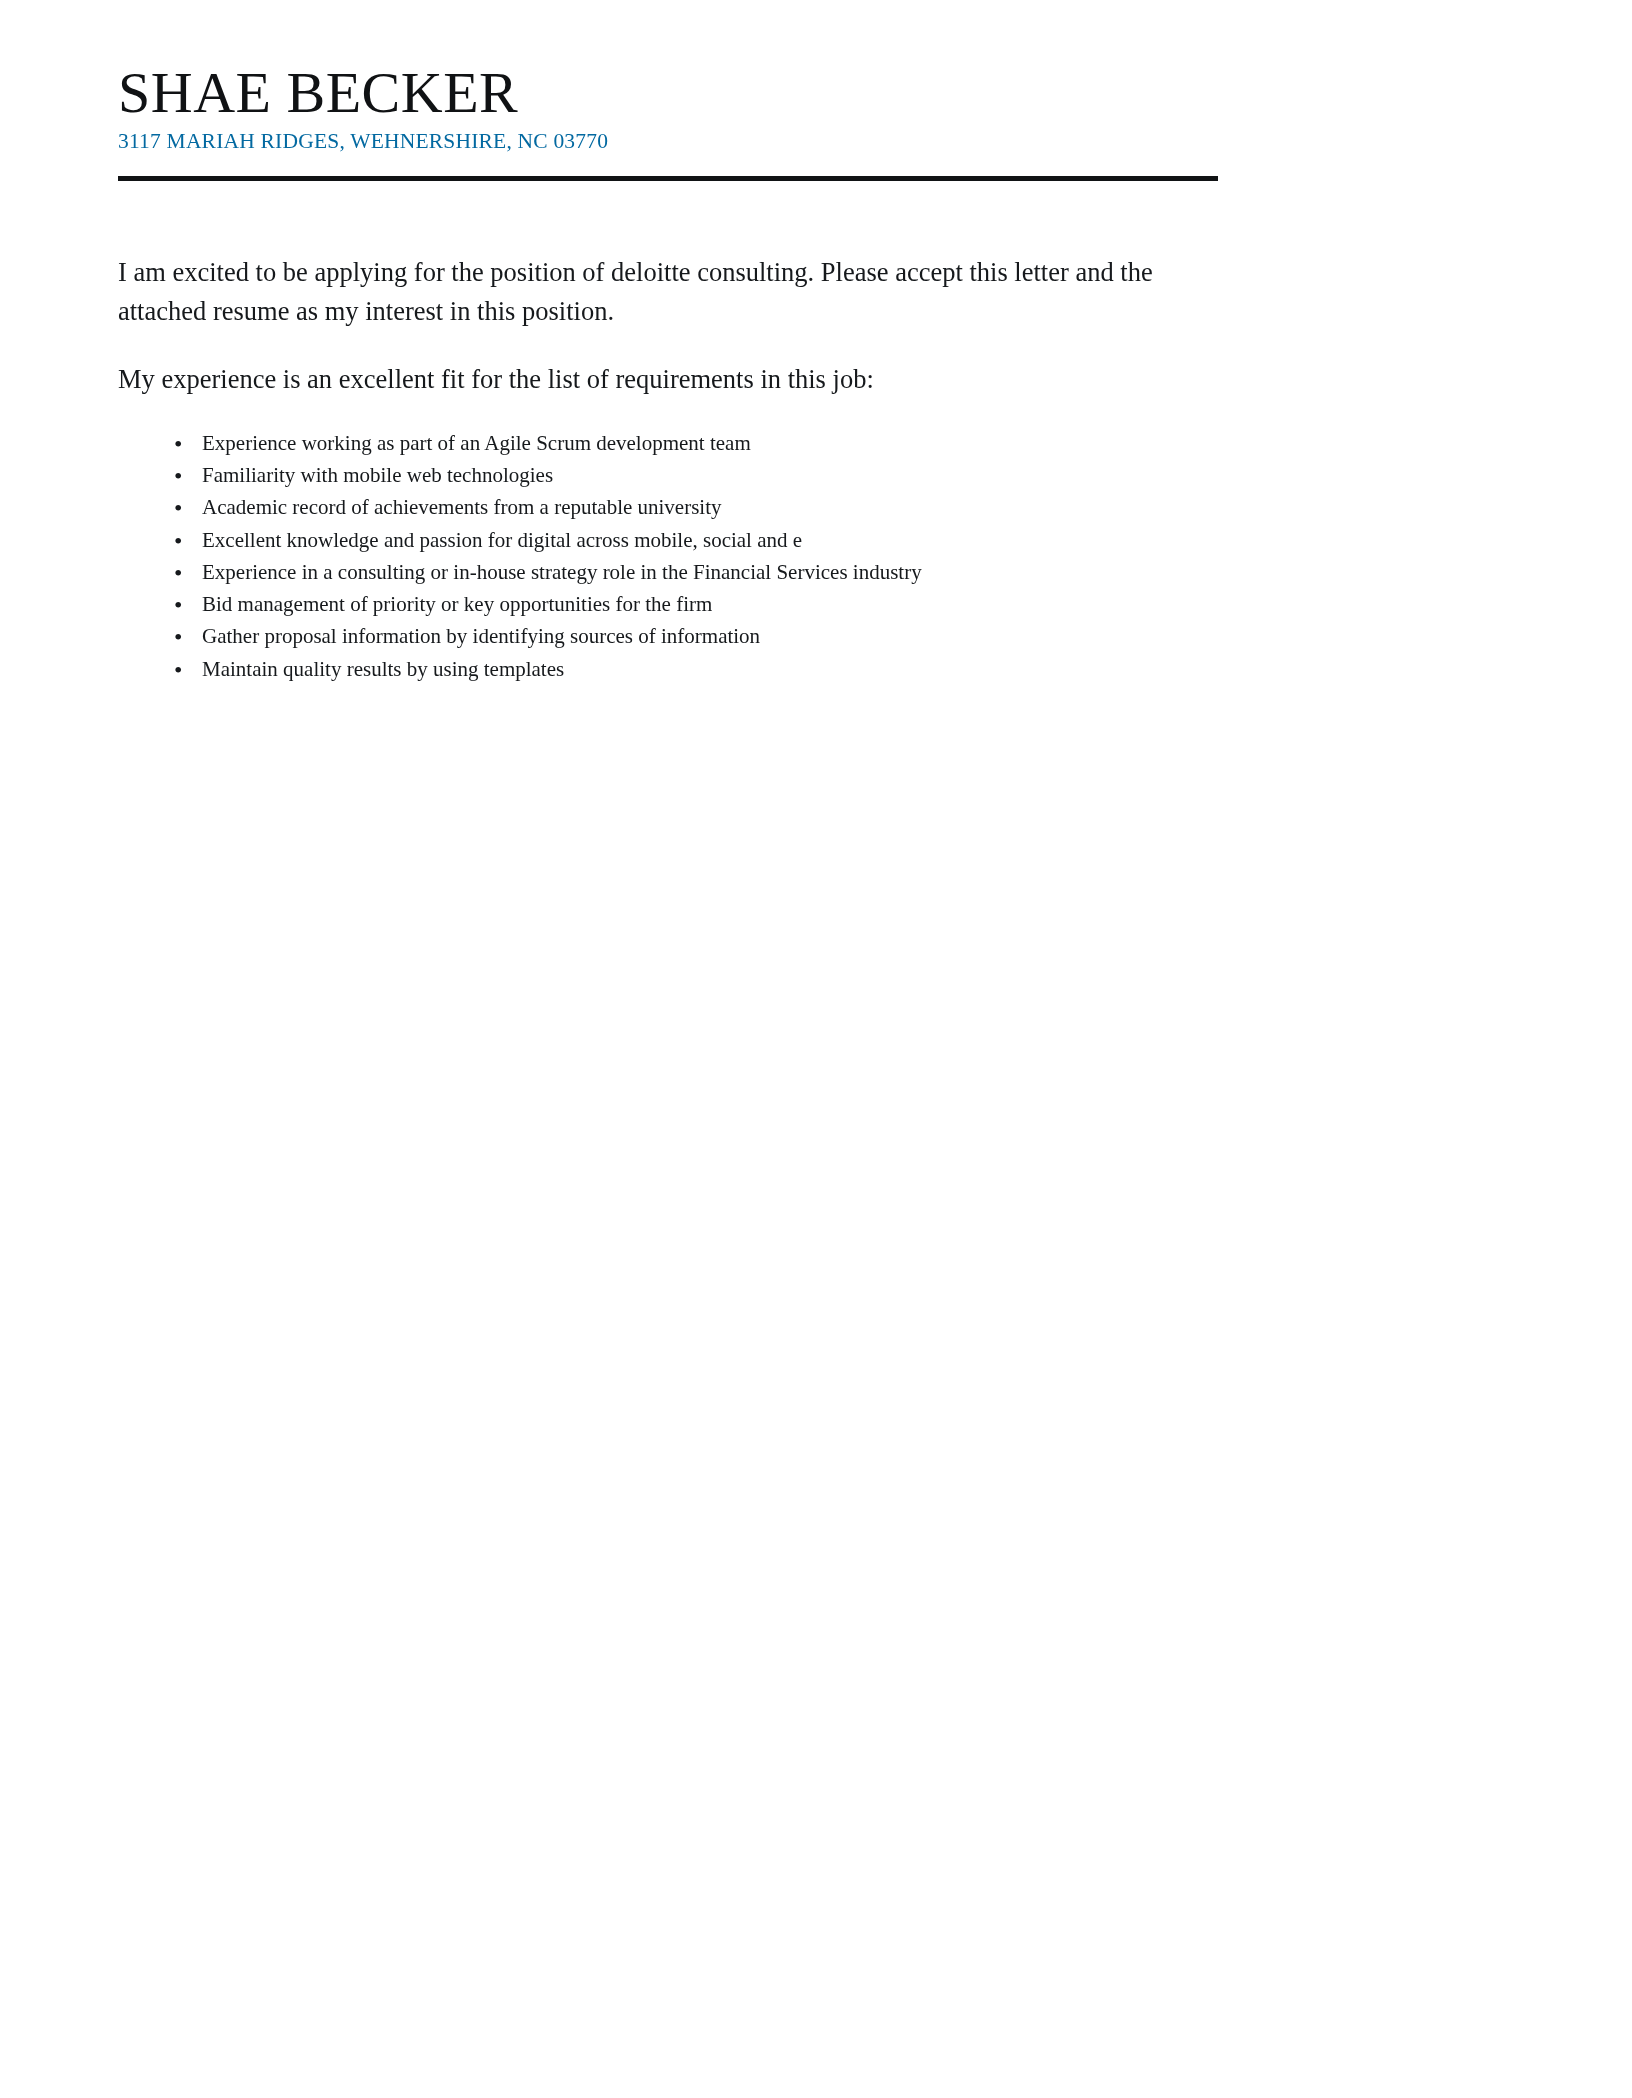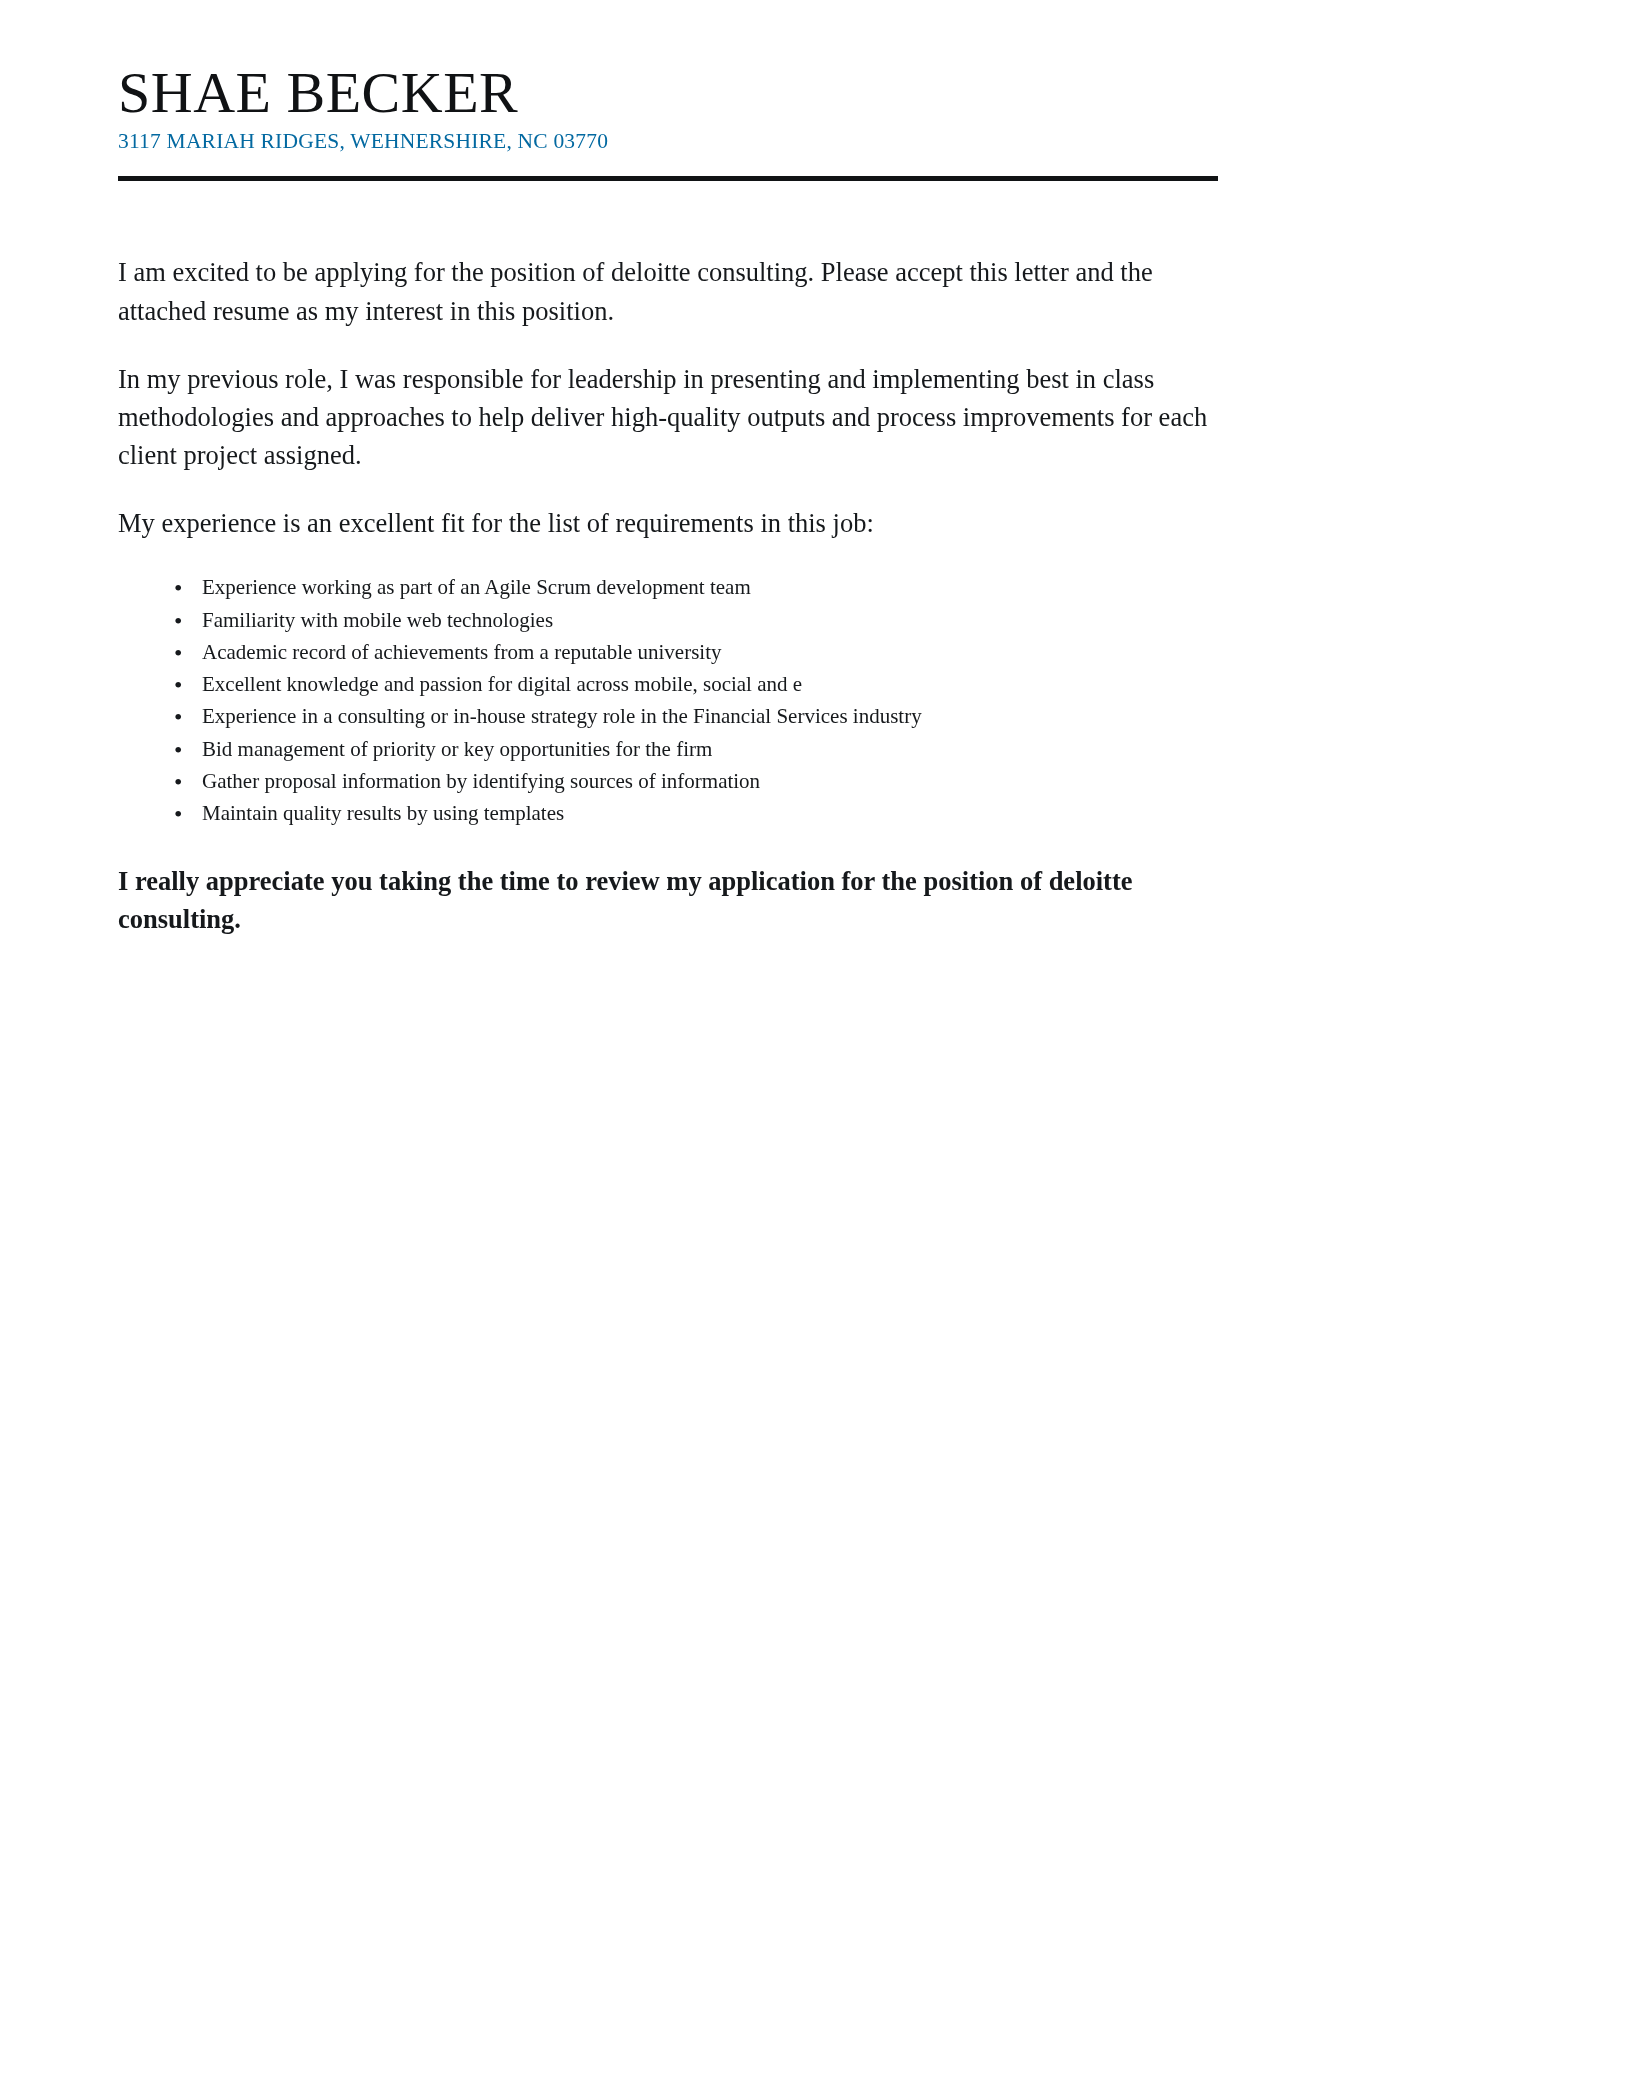--- a/index.html
+++ b/index.html
@@ -108,32 +108,30 @@
     <p class="address">3117 MARIAH RIDGES, WEHNERSHIRE, NC 03770</p>
   </div>
 
   <div class="rule"></div>
 
   <div class="body-area">
 
 
     <p class="para">I am excited to be applying for the position of deloitte consulting. Please accept this letter and the attached resume as my interest in this position.</p>
 
-    <p class="para">In my previous role, I was responsible for leadership in presenting and implementing best in class methodologies and approaches to help deliver high-quality outputs and process improvements for each client project assigned.</p>
 
     <p class="para">My experience is an excellent fit for the list of requirements in this job:</p>
 
     <ul class="requirements">
       <li>Experience working as part of an Agile Scrum development team</li>
       <li>Familiarity with mobile web technologies</li>
       <li>Academic record of achievements from a reputable university</li>
       <li>Excellent knowledge and passion for digital across mobile, social and e</li>
       <li>Experience in a consulting or in-house strategy role in the Financial Services industry</li>
       <li>Bid management of priority or key opportunities for the firm</li>
       <li>Gather proposal information by identifying sources of information</li>
       <li>Maintain quality results by using templates</li>
     </ul>
 
-    <p class="closing-strong">I really appreciate you taking the time to review my application for the position of deloitte consulting.</p>
 
 
   </div>
 </div>
 
 </body></html>

